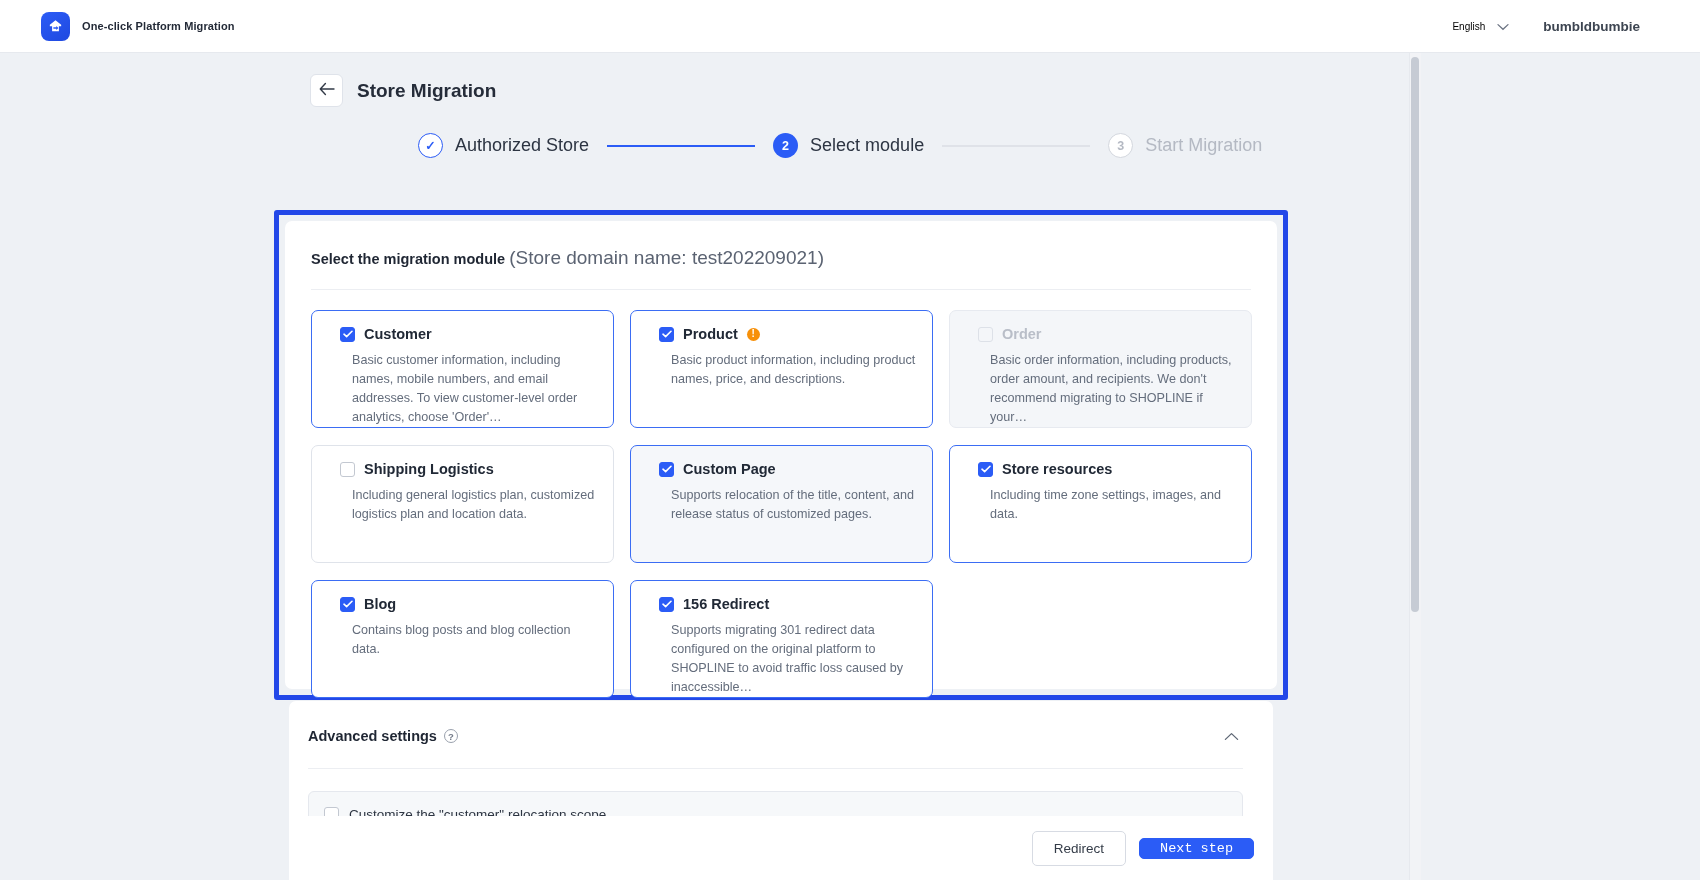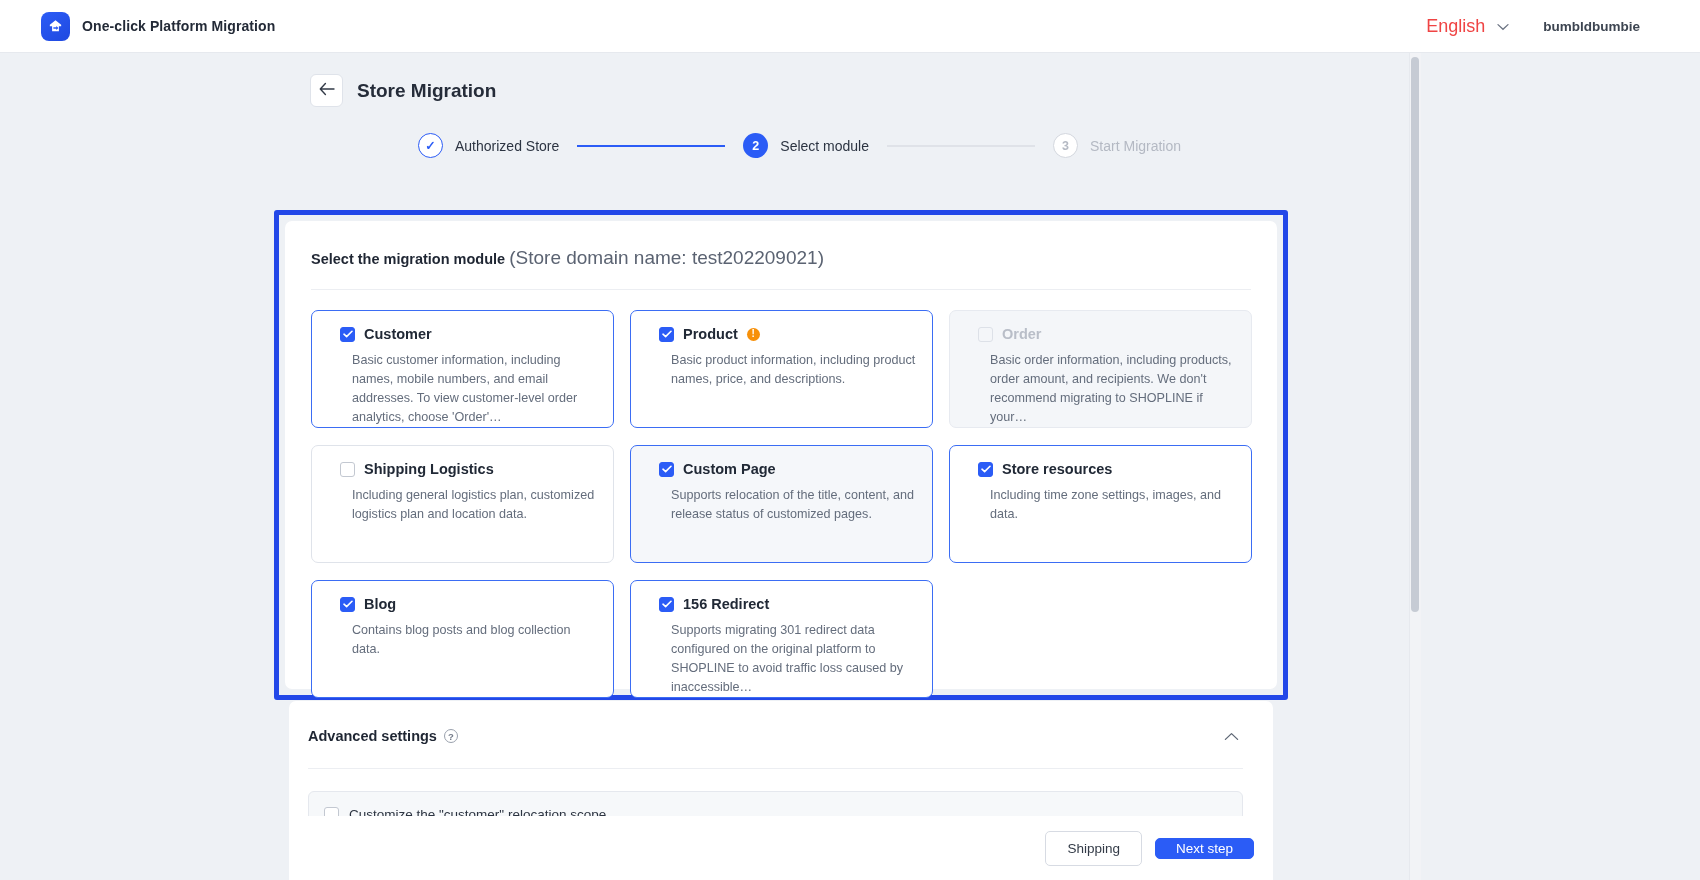--- a/index.html
+++ b/index.html
@@ -16,27 +16,27 @@
     display: flex; align-items: center;
     border-bottom: 1px solid #e6e9ee;
     position: relative;
   }
   .brand { display: flex; align-items: center; gap: 12px; padding-left: 41px; }
   .logo-tile {
     width: 29px; height: 29px; border-radius: 8px;
     background: linear-gradient(145deg,#2b5cf6 0%,#1f49e0 100%);
     display: flex; align-items: center; justify-content: center;
   }
-  .brand-title { font-size: 14px; font-weight: bold; color: #232a37; letter-spacing: .1px; }
+  .brand-title { font-size: 11px; font-weight: bold; color: #232a37; letter-spacing: .1px; }
   .topbar-right {
     margin-left: auto; display: flex; align-items: center;
     gap: 34px; padding-right: 60px;
   }
   .lang { display: flex; align-items: center; gap: 12px; cursor: pointer; }
-  .lang-label { font-size: 18px; color: #ef4444; }
+  .lang-label { font-size: 10px; color: #000000; }
   .chev { display: block; }
   .user-name { font-size: 13.5px; color: #3d4551; font-weight: bold; }
 
   
   .page { position: relative; width: 1421px; height: 827px; }
 
   
   .scrollbar-track {
     position: absolute; right: 0; top: 0; width: 12px; height: 827px;
     background: #f2f3f6; border-left: 1px solid #e6e9ee;
@@ -62,21 +62,21 @@
   }
   .step { display: flex; align-items: center; gap: 12px; }
   .step-circle {
     width: 25px; height: 25px; border-radius: 50%;
     display: flex; align-items: center; justify-content: center;
     font-size: 12.5px; font-weight: bold; flex: 0 0 auto;
   }
   .step-circle.done { border: 1.5px solid #2b5cf6; background: #fff; color: #2b5cf6; }
   .step-circle.active { background: #2b5cf6; color: #fff; }
   .step-circle.todo { border: 1.5px solid #d3d7de; background: #fff; color: #b4b9c3; }
-  .step-label { font-size: 14px; color: #2c3442; }
+  .step-label { font-size: 18px; color: #2c3442; }
   .step-label.todo { color: #b4b9c3; }
   .step-line { width: 148px; height: 2px; margin: 0 18px; }
   .step-line.active { background: #2b5cf6; }
   .step-line.todo { background: #dfe2e8; }
 
   
   .highlight-wrap {
     position: absolute; left: 274px; top: 157px;
     width: 1014px; height: 490px;
     border: 5px solid #2348e8; border-radius: 3px;
@@ -157,20 +157,21 @@
     display: flex; align-items: center; justify-content: flex-end;
     gap: 13px; padding-right: 19px;
   }
   .btn { font-size: 13.5px; border-radius: 5px; cursor: pointer; }
   .btn-sec {
     padding: 9px 21px; border: 1px solid #d7dbe3; background: #fff; color: #333b47;
   }
   .btn-pri {
     padding: 2px 20px; border: 1px solid #2b5cf6; background: #2b5cf6;
     color: #ffffff;
+    font-family: Liberation Mono, monospace;
   }
 </style>
 </head>
 <body>
 
 <div class="topbar">
   <div class="brand">
     <span class="logo-tile">
       <svg width="17" height="17" viewBox="0 0 24 24">
         <path d="M12 3.2 4 9.4v2.1h3.2v7.3h9.6v-7.3H20V9.4Z" fill="#ffffff"></path>
@@ -339,21 +340,21 @@
       </span>
     </div>
     <div class="adv-divider"></div>
     <div class="scope-row">
       <span class="cb"></span>
       <span class="scope-label">Customize the "customer" relocation scope</span>
     </div>
   </div>
 
   <div class="footer">
-    <button class="btn btn-sec">Shipping</button>
+    <button class="btn btn-sec">Redirect</button>
     <button class="btn btn-pri">Next step</button>
   </div>
 
   <div class="scrollbar-track">
     <div class="scrollbar-thumb"></div>
   </div>
 
 </div>
 
 </body></html>

